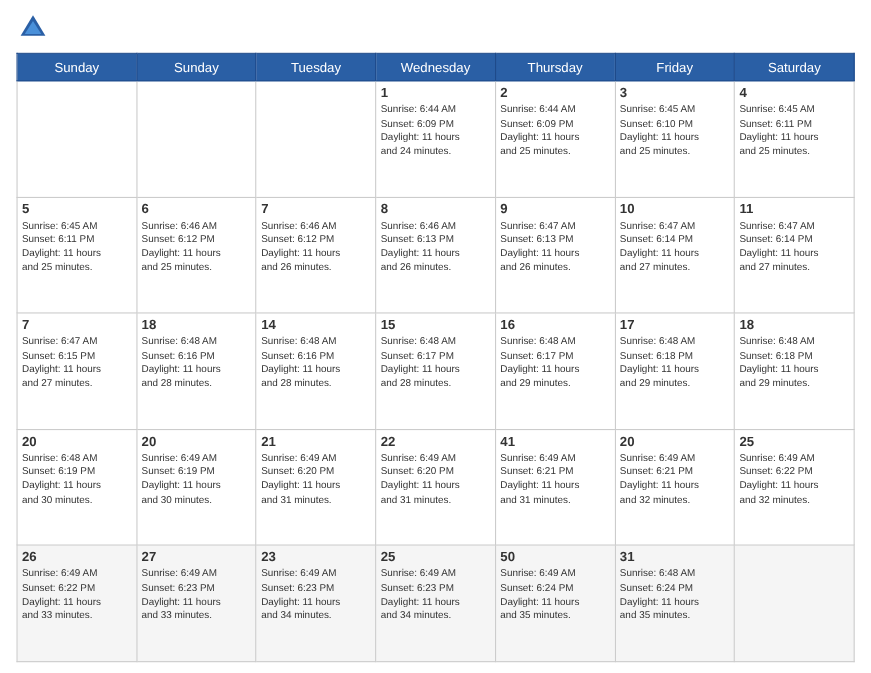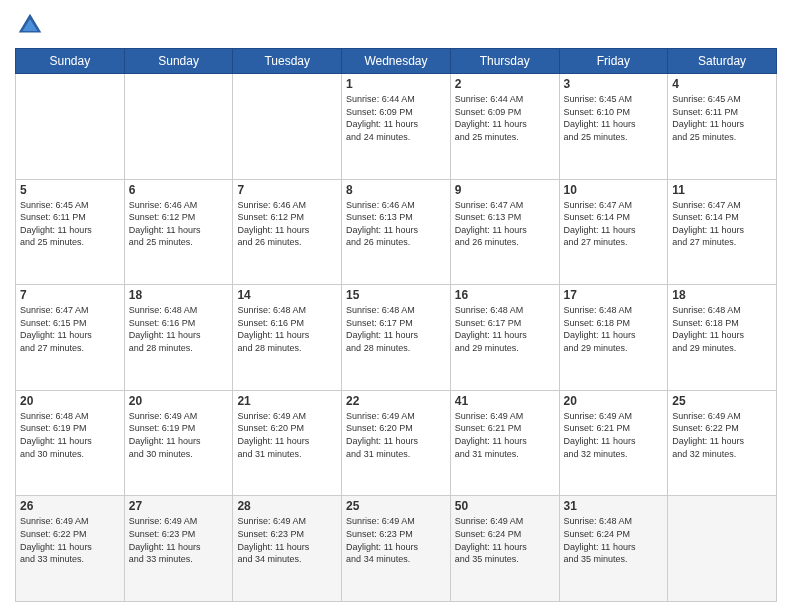--- a/index.html
+++ b/index.html
@@ -333,21 +333,21 @@
 and 33 minutes.</div>
           </td>
           <td>
             <span class="day-number">27</span>
             <div class="cell-text" style="white-space: pre-line;">Sunrise: 6:49 AM
 Sunset: 6:23 PM
 Daylight: 11 hours
 and 33 minutes.</div>
           </td>
           <td>
-            <span class="day-number">28</span>
+            <span class="day-number">23</span>
             <div class="cell-text" style="white-space: pre-line;">Sunrise: 6:49 AM
 Sunset: 6:23 PM
 Daylight: 11 hours
 and 34 minutes.</div>
           </td>
           <td>
             <span class="day-number">25</span>
             <div class="cell-text" style="white-space: pre-line;">Sunrise: 6:49 AM
 Sunset: 6:23 PM
 Daylight: 11 hours

